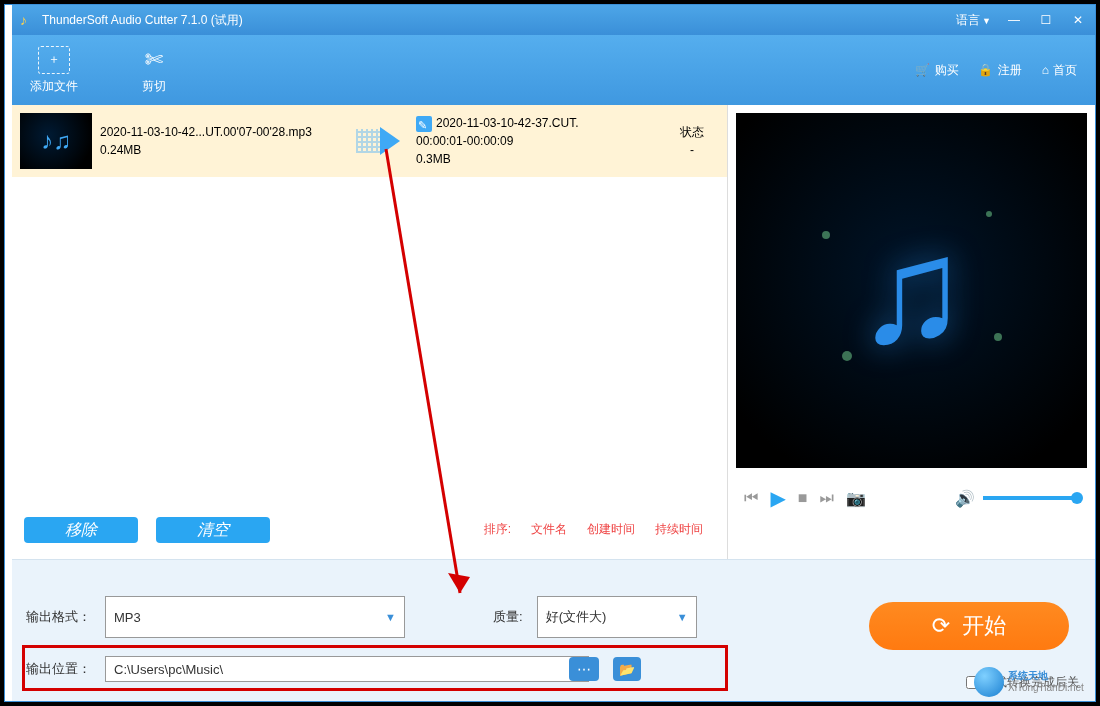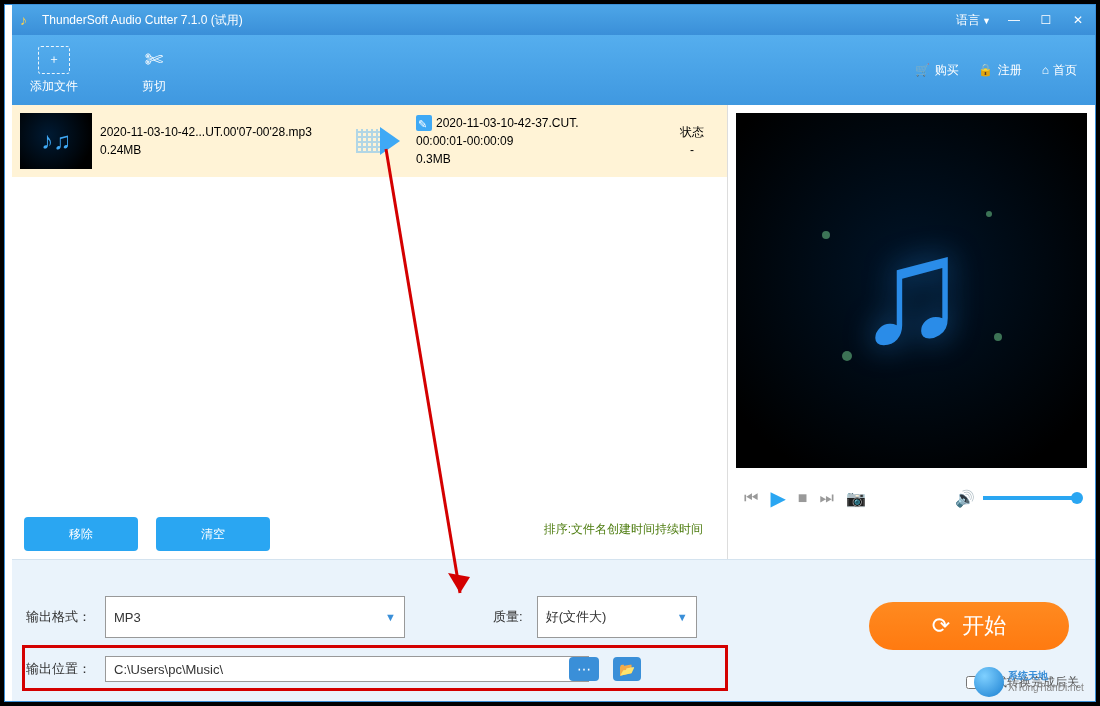--- a/index.html
+++ b/index.html
@@ -22,28 +22,28 @@
 .content { flex:1; display:flex; }
 .left-pane { width: 716px; display:flex; flex-direction:column; border-right:1px solid #ddd; }
 .file-list { flex:1; background:#fff; padding:0; overflow:auto; }
 .file-row { display:flex; background:#fff3d6; height:73px; align-items:center; border-bottom:1px solid #fff; font-size:12px; }
 .thumb { width:72px; height:56px; margin:0 8px; background:radial-gradient(circle at 40% 40%, #001a33 0%, #000 80%); display:flex; align-items:center; justify-content:center; color:#3fa9f5; font-size:24px; }
 .file-meta { width:240px; line-height:18px; }
 .arrow-block { width:76px; display:flex; align-items:center; justify-content:center; }
 .arrow-block .dots { width:24px; height:24px; background:repeating-linear-gradient(90deg,#7fc3ef 0 2px, transparent 2px 5px),repeating-linear-gradient(0deg,#7fc3ef 0 2px, transparent 2px 5px); opacity:.6; }
 .arrow-block .tri { width:0;height:0;border-top:14px solid transparent;border-bottom:14px solid transparent;border-left:20px solid #3fa9f5; }
 .out-meta { flex:1; line-height:18px; }
-.out-meta .top { display:flex; align-items:center; gap:4px; }
+.out-meta .top { display:flex; align-items:flex-end; gap:4px; }
 .edit-ico { width:16px;height:16px;background:#3fa9f5;border-radius:2px;position:relative; }
 .edit-ico::after { content:"✎"; color:#fff; font-size:11px; position:absolute; left:2px; top:0; }
 .status-col { width:70px; text-align:center; font-size:12px; line-height:18px; }
 
 .list-actions { height:50px; display:flex; align-items:flex-start; gap:18px; padding:8px 12px; }
-.pill-btn { width:114px; height:34px; background:#2aa6f2; color:#fff; border:none; border-radius:4px; font-size:12px; cursor:pointer; }
-.sort-row { margin-left:auto; display:flex; align-items:center; font-size:12px; color:#4d7c0f; margin-right:12px; padding-top:4px;}
+.pill-btn { width:114px; height:26px; background:#2aa6f2; color:#fff; border:none; border-radius:4px; font-size:16px; cursor:pointer;font-style:italic; }
+.sort-row { margin-left:auto; display:flex; gap:20px; align-items:center; font-size:12px; color:#ef4444; margin-right:12px; padding-top:4px;}
 .sort-row span.lbl { font-weight:normal; }
 .sort-row .sitem { cursor:pointer; }
 
 .right-pane { flex:1; display:flex; flex-direction:column; background:#fff; }
 .preview { margin:8px; height:355px; background:radial-gradient(circle at 50% 45%, #001428 0%, #000 85%); position:relative; display:flex; align-items:center; justify-content:center; }
 .big-note { position:relative; width:200px; height:200px; display:flex; align-items:center; justify-content:center; }
 .big-note::before { content:"♫"; font-size:150px; color:#2a8ce8; text-shadow:0 0 30px rgba(42,140,232,.6); }
 .dot-g { position:absolute; border-radius:50%; background:rgba(120,220,150,.5); width:8px; height:8px; }
 .controls { height:44px; display:flex; align-items:center; gap:12px; padding:0 16px; color:#888; }
 .pc-btn { cursor:pointer; font-size:16px; color:#999; }

